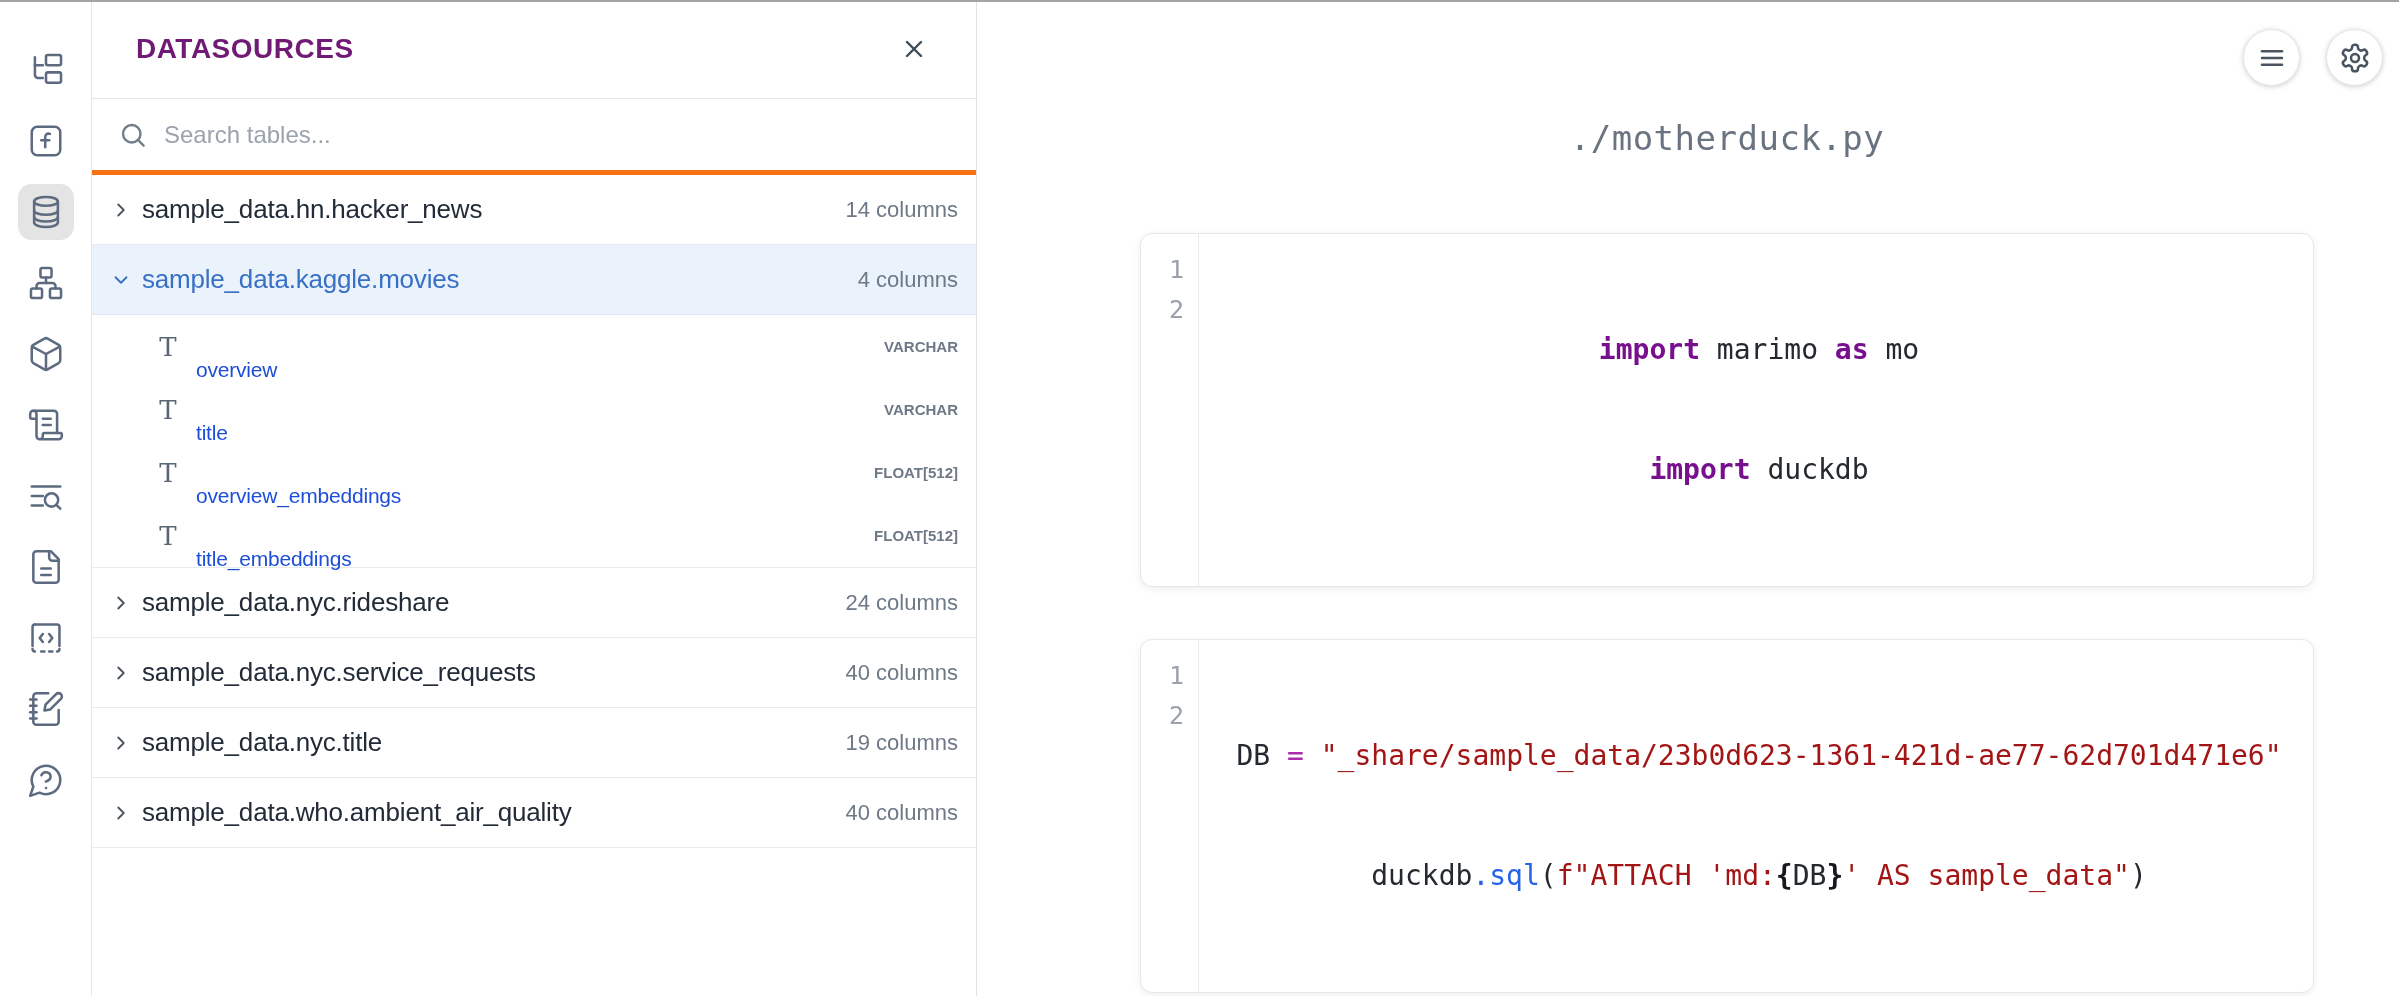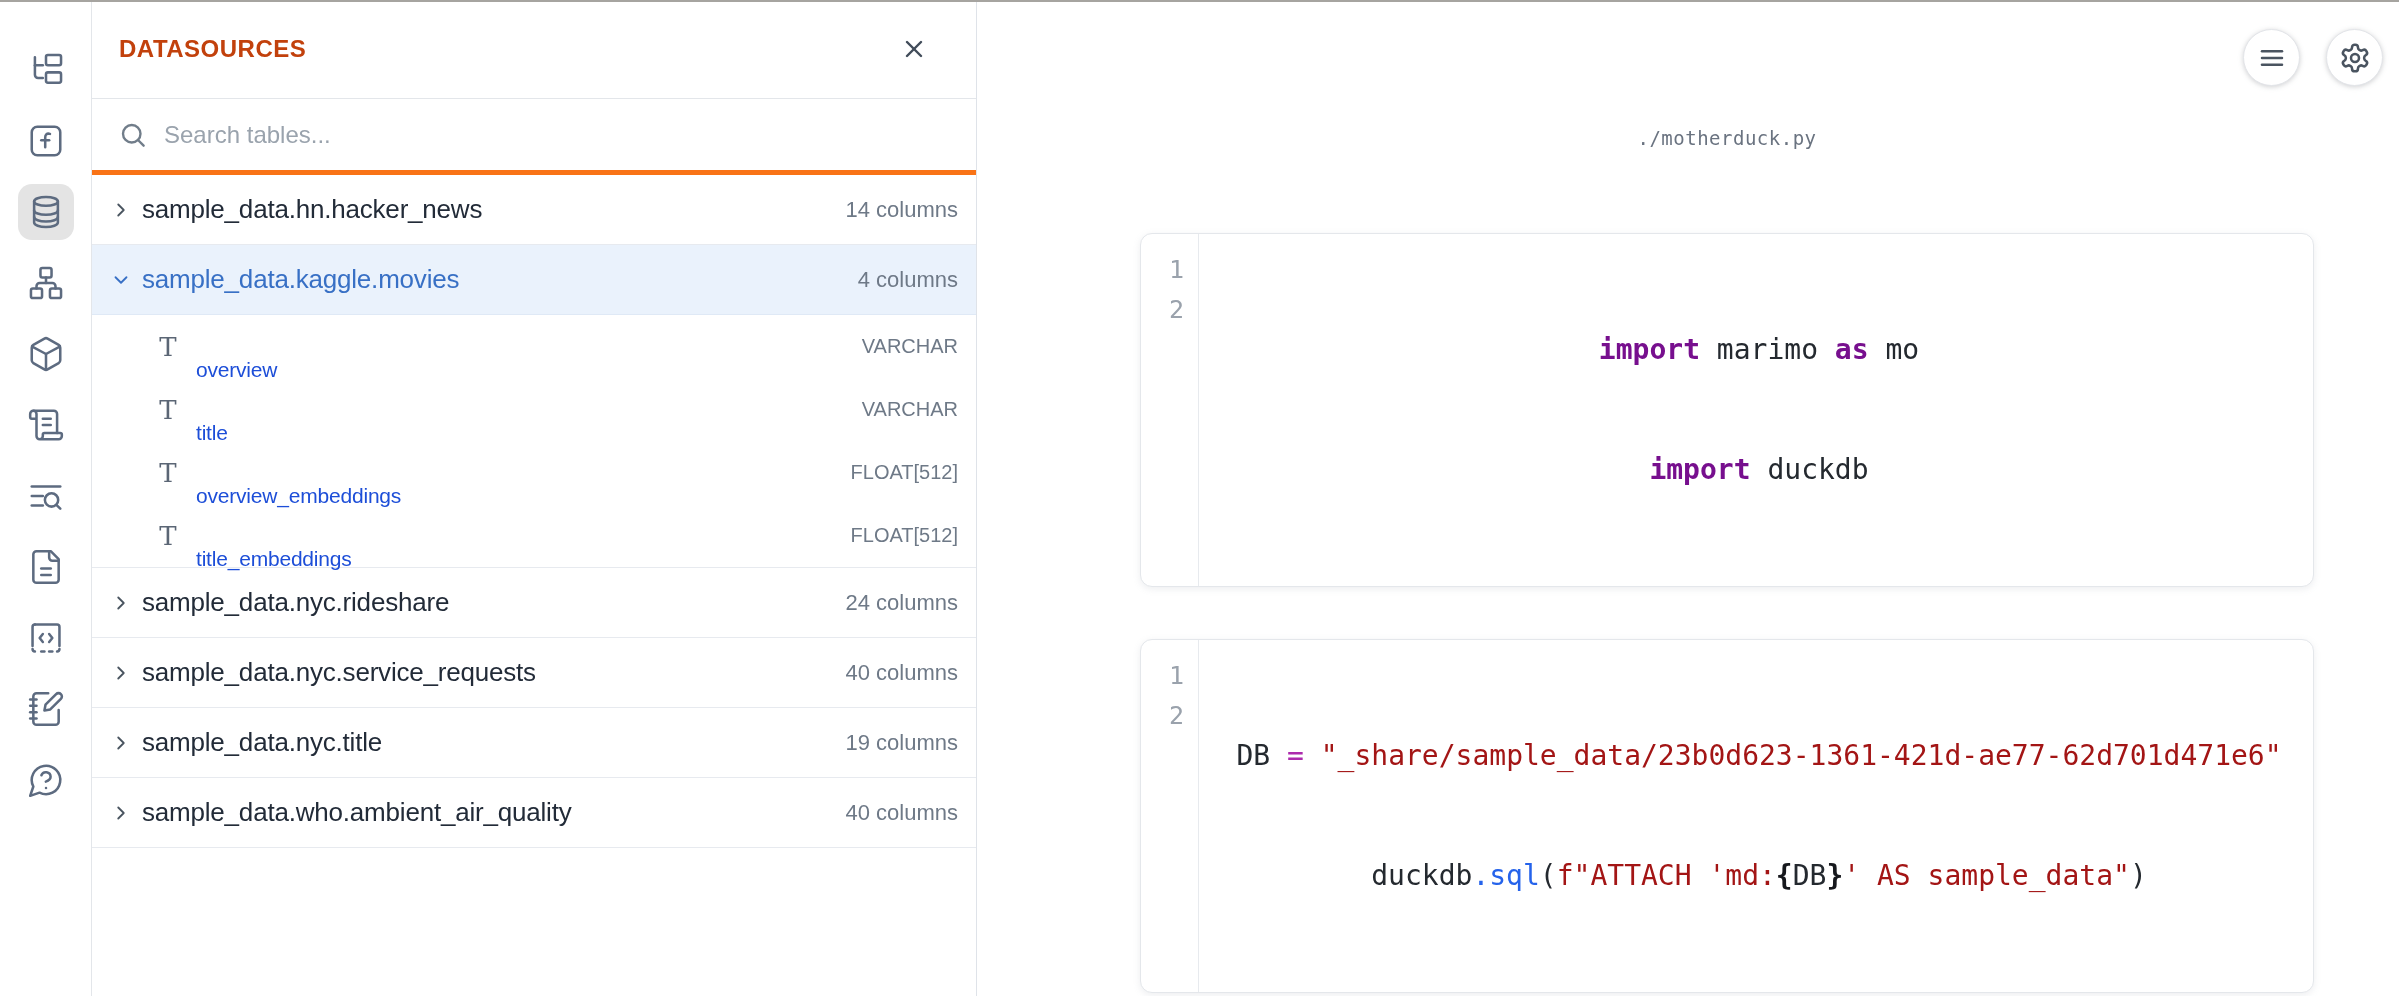--- a/index.html
+++ b/index.html
@@ -18,21 +18,21 @@
   .rail-btn { width:56px; height:56px; border-radius:14px; display:flex; align-items:center;
     justify-content:center; color:#5d6b80; cursor:pointer; }
   .rail-btn.active { background:#e4e4e4; }
   .rail-btn svg { width:38px; height:38px; }
 
   
   .panel { width:885px; flex:0 0 885px; border-right:1px solid #dfe3e9; background:#fff;
     display:flex; flex-direction:column; }
   .panel-header { height:99px; flex:0 0 99px; border-bottom:1px solid #e3e6ea; display:flex;
     align-items:center; justify-content:space-between; padding:0 40px 0 27px; }
-  .panel-title { font-size:24px; font-weight:bold; color:#c2410c; letter-spacing:.5px; }
+  .panel-title { font-size:28px; font-weight:bold; color:#701a75; letter-spacing:.5px;margin-left:17px; }
   .close-btn { width:44px; height:44px; display:flex; align-items:center; justify-content:center;
     color:#414c59; cursor:pointer; }
   .close-btn svg { width:28px; height:28px; stroke-width:2.1; }
 
   .search-row { height:76px; flex:0 0 76px; border-bottom:5px solid #f97316; display:flex;
     align-items:center; padding:0 24px 0 26px; gap:16px; }
   .search-row svg { width:30px; height:30px; color:#717d8a; stroke-width:1.9; }
   .search-input { flex:1; border:none; outline:none; font-size:24px; color:#333a45;
     font-family:"Liberation Sans", sans-serif; background:transparent; }
   .search-input::placeholder { color:#9aa3ad; }
@@ -45,33 +45,33 @@
   .t-name { flex:1; font-size:26px; color:#222b38; letter-spacing:-.2px; white-space:nowrap; overflow:hidden; }
   .t-meta { font-size:22px; color:#6e7987; padding-left:12px; white-space:nowrap; }
   .t-row.selected { background:#eaf2fc; border-bottom-color:#dfe9f6; }
   .t-row.selected .t-name, .t-row.selected .chev { color:#3870c5; }
 
   .col-group { border-bottom:1px solid #e7eaef; }
   .col-row { height:63px; display:flex; align-items:center; padding:0 18px 0 66px; gap:18px; cursor:pointer; }
   .t-icon { width:20px; font-family:"DejaVu Serif", serif; font-size:26px; color:#5b6675;
     text-align:center; flex:0 0 20px; }
   .col-name { flex:1; font-size:21px; color:#1d4ed8; letter-spacing:-.2px;margin-top:46px; }
-  .col-type { font-size:20px; color:#6e7987; white-space:nowrap; }
+  .col-type { font-size:15px; color:#6e7987; white-space:nowrap;font-weight:bold; }
 
   
   .main { flex:1; position:relative; background:#fff; }
   .top-actions { position:absolute; top:29px; right:16px; display:flex; gap:26px; }
   .circle-btn { width:57px; height:57px; border-radius:50%; background:#fff;
     border:1px solid #e3e5e9; box-shadow:0 1px 5px rgba(120,124,130,.35); display:flex;
     align-items:center; justify-content:center; color:#4a5460; cursor:pointer; }
   .circle-btn svg { width:32px; height:32px; stroke-width:1.9; }
 
   .notebook { position:absolute; left:163px; top:0; width:1174px; }
   .nb-title { margin-top:122px; text-align:center; font-family:"DejaVu Sans Mono", monospace;
-    font-size:19px; color:#6a7380; letter-spacing:.5px; line-height:32px; }
+    font-size:34px; color:#6a7380; letter-spacing:.5px; line-height:32px; }
 
   .cell { border:1px solid #e4e7eb; border-radius:12px; background:#fff; display:flex;
     box-shadow:0 2px 7px rgba(140,149,159,.16); overflow:hidden; }
   .cell-1 { margin-top:79px; }
   .cell-2 { margin-top:52px; }
   .gutter { flex:0 0 58px; width:58px; padding:16px 14px 16px 0; border-right:1px solid #e7eaee;
     text-align:right; font-family:"DejaVu Sans Mono", monospace; font-size:25px; line-height:40px;
     color:#9aa2ac; }
   .code { padding:16px 16px 16px 22px; font-family:"DejaVu Sans Mono", monospace; font-size:28px;
     line-height:40px; white-space:pre; color:#24292f; flex:1; overflow:hidden;text-align:center; }

